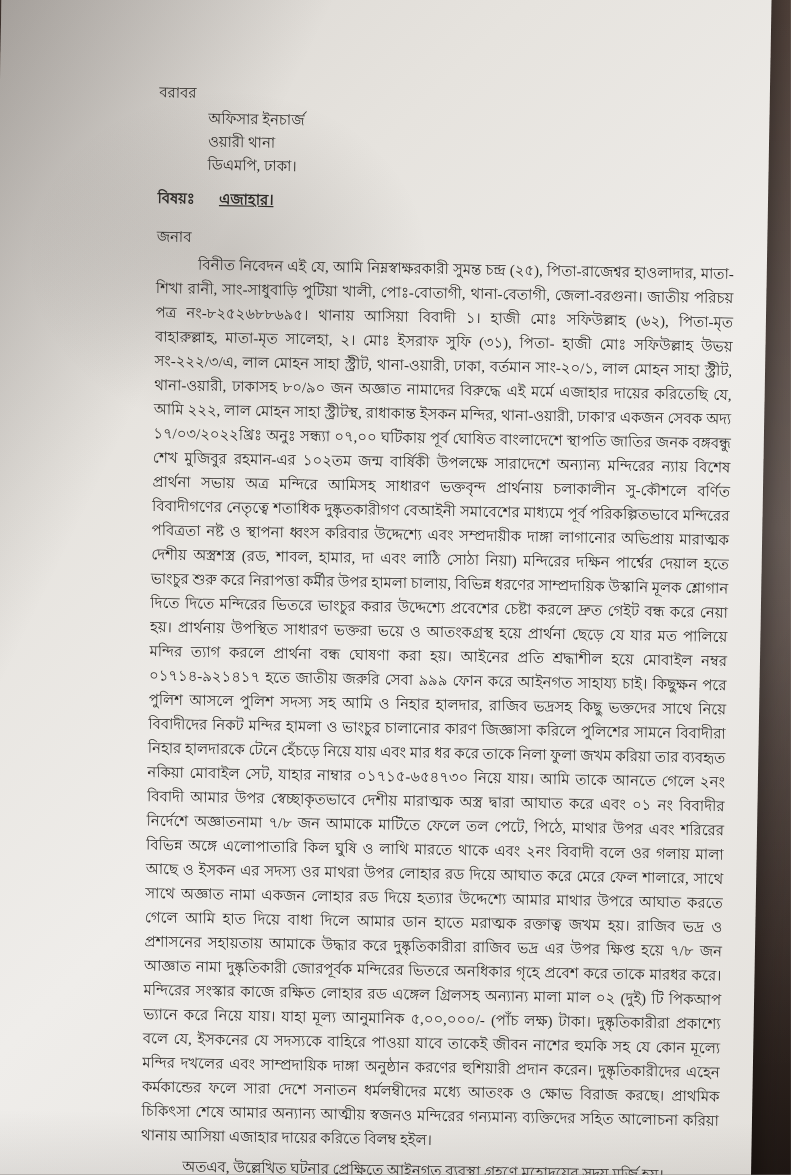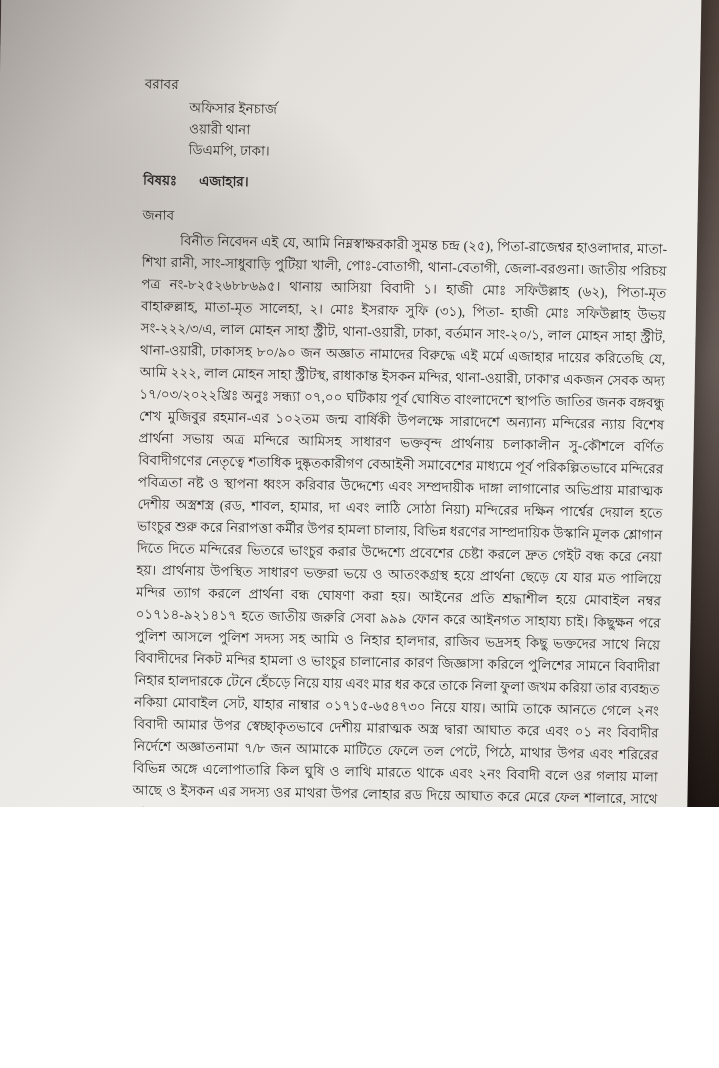--- a/index.html
+++ b/index.html
@@ -3,21 +3,21 @@
 <meta charset="utf-8">
 <style>
   html, body { margin: 0; padding: 0; }
   body {
     width: 719px; height: 1068px;
     overflow: hidden;
     font-family: "Liberation Serif", serif;
   }
   .photo {
     position: relative;
-    width: 719px; height: 807px;
+    width: 719px; height: 1068px;
     background:
       radial-gradient(ellipse at 95% 45%, rgba(255,255,255,0.10), transparent 60%),
       linear-gradient(180deg, #51423b 0%, #5c4f49 45%, #443630 80%, #2c211c 100%);
     overflow: hidden;
   }
   
   .photo::after {
     content: "";
     position: absolute; inset: 0;
     background:
@@ -45,21 +45,21 @@
     background:
       radial-gradient(ellipse 260px 220px at 30% 24%, rgba(40,32,28,0.16), transparent 70%),
       linear-gradient(115deg, rgba(30,22,18,0.30), transparent 26%),
       linear-gradient(0deg, rgba(30,22,18,0.12), transparent 8%);
     pointer-events: none;
   }
   .letter { position: relative; font-size: 13.5px; line-height: 21px; }
   .to-label { margin-bottom: 2px; }
   .recipient { margin-left: 45px; }
   .subject-line { margin-top: 10px; font-weight: bold; }
-  .subject-value { margin-left: 22px; }
+  .subject-value { margin-left: 22px; text-decoration: underline; }
   .salutation { margin-top: 14px; }
   .body-par {
     margin-top: 4px;
     text-align: justify;
     text-indent: 38px;
     line-height: 22px;
   }
   .closing {
     margin-top: 6px;
     text-indent: 38px;

